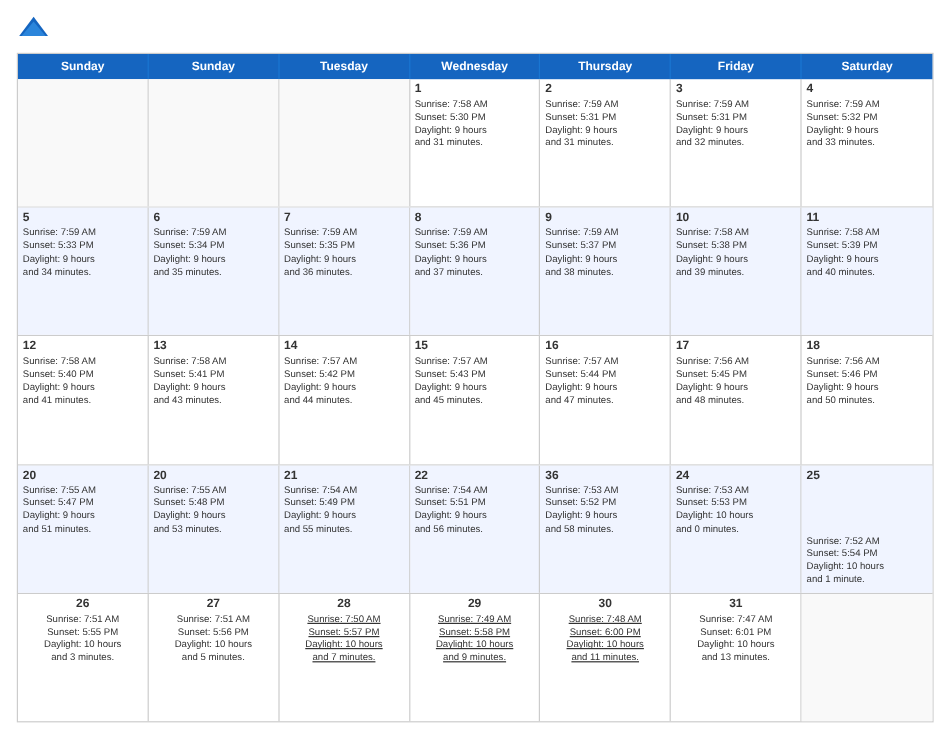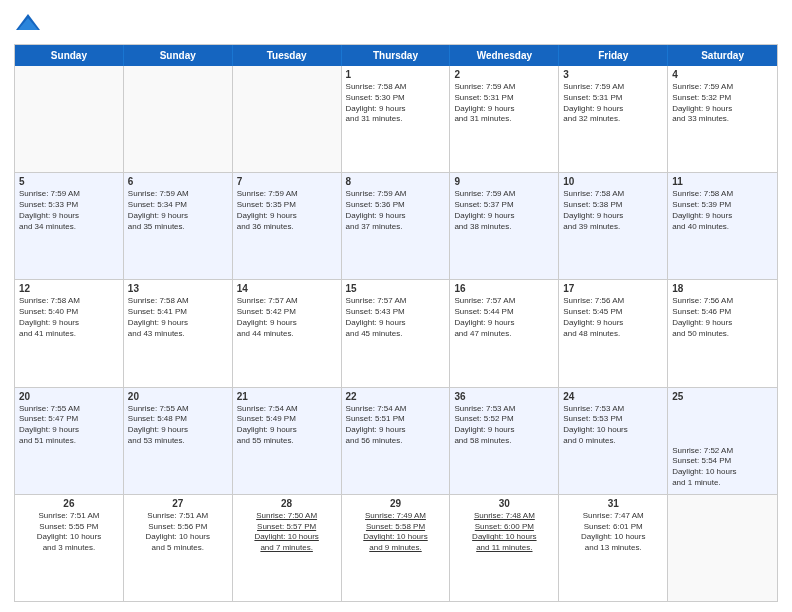--- a/index.html
+++ b/index.html
@@ -130,22 +130,22 @@
       <div class="month-title"></div>
       <div class="subtitle"></div>
     </div>
   </div>
 
   <div class="calendar">
     <div class="cal-header">
     <div class="cal-header-cell">Sunday</div>
         <div class="cal-header-cell">Sunday</div>
         <div class="cal-header-cell">Tuesday</div>
+        <div class="cal-header-cell">Wednesday</div>
         <div class="cal-header-cell">Thursday</div>
-        <div class="cal-header-cell">Wednesday</div>
         <div class="cal-header-cell">Friday</div>
         <div class="cal-header-cell">Saturday</div>
       </div>
     <div class="cal-body">
     <div class="cal-row">
           <div class="cal-cell empty"></div>
           <div class="cal-cell empty"></div>
           <div class="cal-cell empty"></div>
           <div class="cal-cell">
             <div class="day-num">1</div>

